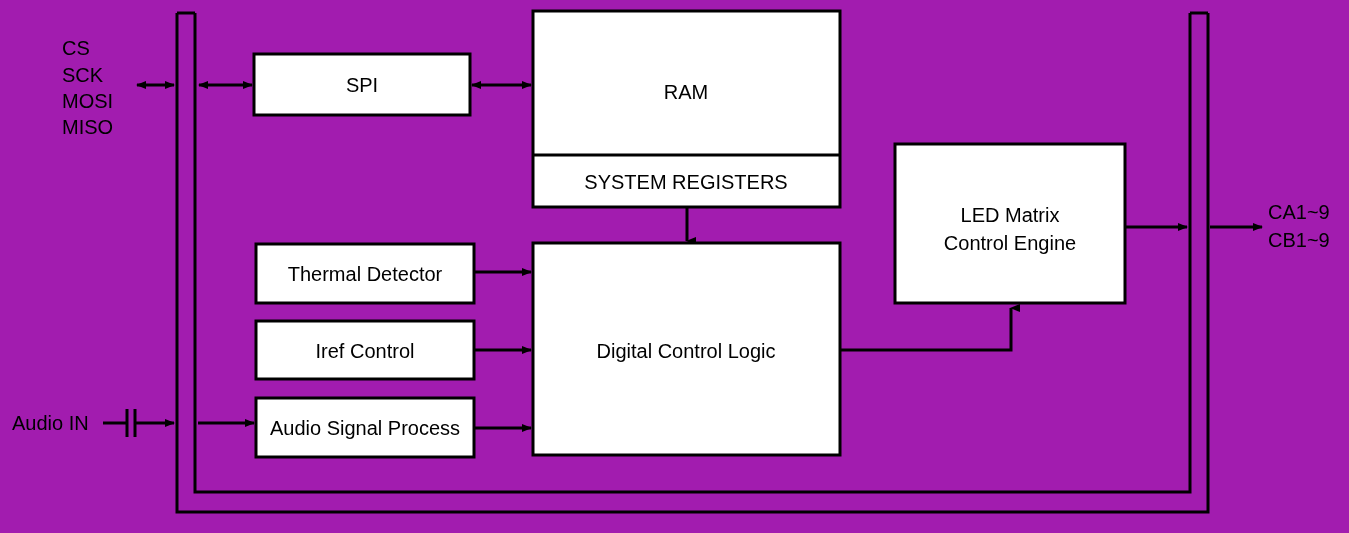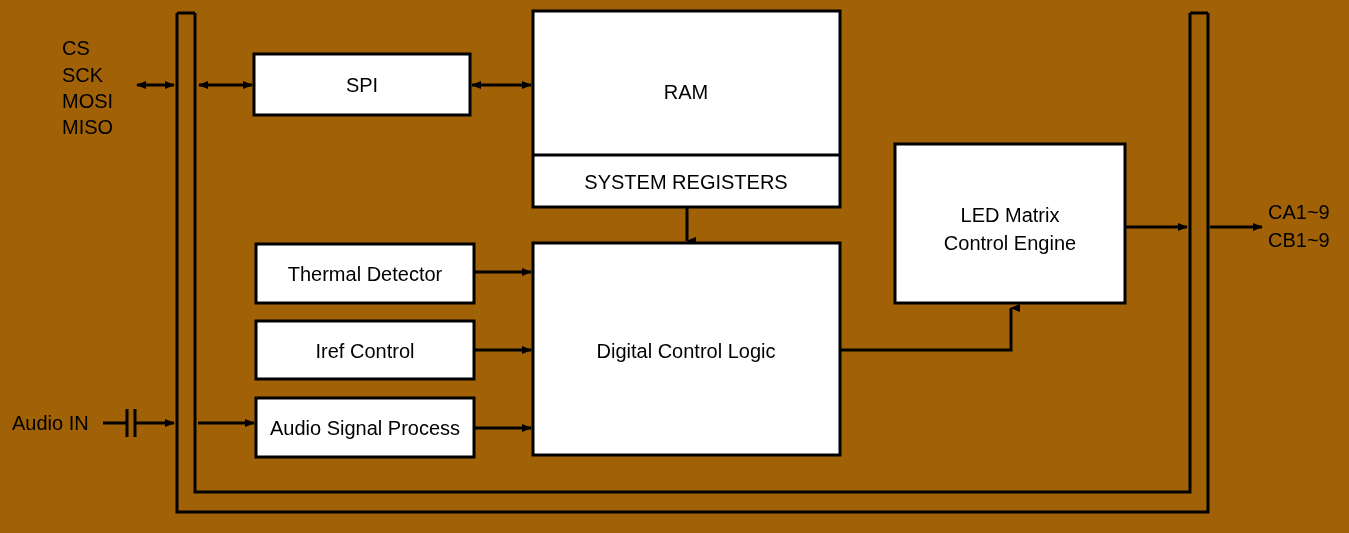--- a/index.html
+++ b/index.html
@@ -4,21 +4,21 @@
 <style>
   html, body {
     margin: 0;
     padding: 0;
     background: #ffffff;
   }
   #diagram-root {
     position: relative;
     width: 1349px;
     height: 533px;
-    background: #a16207;
+    background: #a21caf;
     font-family: "Liberation Sans", sans-serif;
     overflow: hidden;
   }
   #diagram-svg {
     position: absolute;
     top: 0;
     left: 0;
     width: 1349px;
     height: 533px;
   }

